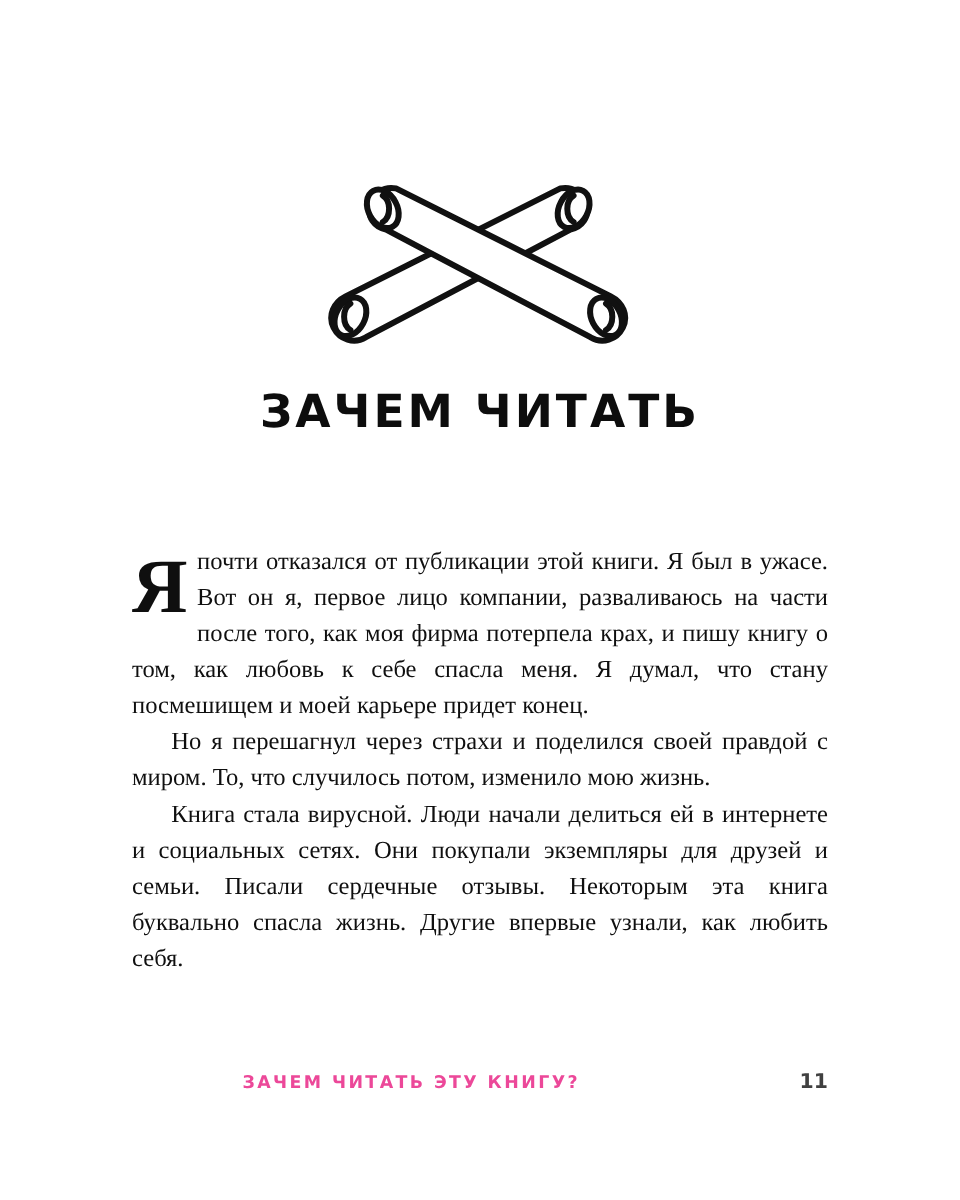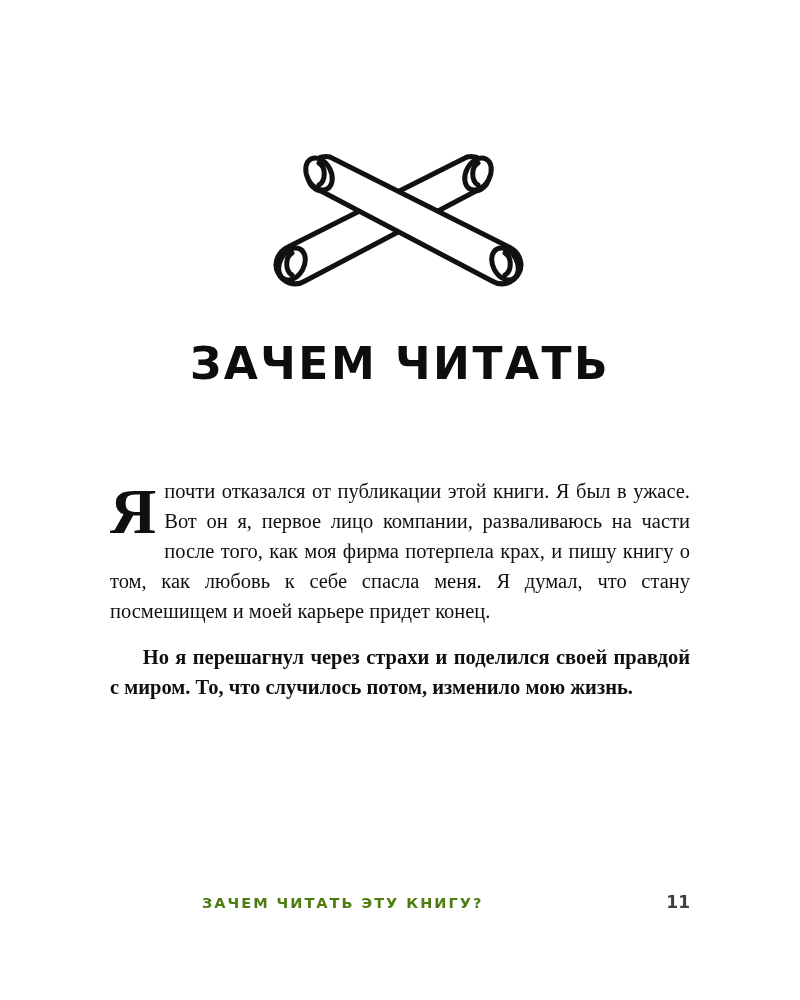--- a/index.html
+++ b/index.html
@@ -33,26 +33,26 @@
     display: flex;
     align-items: center;
     justify-content: center;
   }
   .illustration svg {
     display: block;
   }
 
   
   .chapter-title {
-    margin-top: 28px;
+    margin-top: 12px;
     width: 620px;
     text-align: center;
     font-family: "DejaVu Sans", sans-serif;
     font-weight: 700;
-    font-size: 44px;
+    font-size: 38px;
     line-height: 1.26;
     letter-spacing: 2.5px;
     color: #0d0d0d;
     text-transform: uppercase;
   }
   .chapter-title .line {
     display: block;
     white-space: nowrap;
   }
   .chapter-title .line-2 {
@@ -69,22 +69,21 @@
     color: #0f0f0f;
     text-align: justify;
     text-justify: inter-word;
     hyphens: manual;
   }
   .body-text p {
     margin: 0;
   }
   .body-text p + p {
     text-indent: 1.6em;
-    margin-top: 16px;
-    font-weight: bold;
+    margin-top: 1px;
   }
   .body-text .first-para {
     text-indent: 0;
   }
   .drop-cap {
     float: left;
     font-family: "Liberation Serif", serif;
     font-weight: 700;
     font-size: 64px;
     line-height: 0.84;
@@ -109,21 +108,21 @@
     align-items: baseline;
     padding-left: 92px;
     box-sizing: border-box;
   }
   .running-head {
     font-family: "DejaVu Sans", sans-serif;
     font-weight: 700;
     font-size: 14.5px;
     letter-spacing: 2px;
     text-transform: uppercase;
-    color: #4d7c0f;
+    color: #ec4899;
     white-space: nowrap;
   }
   .page-number {
     font-family: "DejaVu Sans", sans-serif;
     font-weight: 700;
     font-size: 17px;
     color: #404040;
   }
 </style>
 </head>
@@ -150,20 +149,21 @@
     </svg>
   </div>
 
   <div class="chapter-title">
     <span class="line line-1">ЗАЧЕМ ЧИТАТЬ</span>
   </div>
 
   <div class="body-text">
     <p class="first-para"><span class="drop-cap">Я</span><span>почти отказался от публикации этой книги. Я был в ужасе. Вот он я, первое лицо компании, разваливаюсь на части после того, как моя фирма потерпела крах, и пишу книгу о том, как любовь к себе спасла меня. Я думал, что стану посмешищем и моей карьере придет конец.</span></p>
     <p>Но я перешагнул через страхи и поделился своей правдой с миром. То, что случилось потом, изменило мою жизнь.</p>
+    <p>Книга стала вирусной. Люди начали делиться ей в интернете и социальных сетях. Они покупали экземпляры для друзей и семьи. Писали сердечные отзывы. Некоторым эта книга буквально спасла жизнь. Другие впервые узнали, как любить себя.</p>
   </div>
 
   <div class="footer">
     <div class="footer-inner">
       <span class="running-head">ЗАЧЕМ ЧИТАТЬ ЭТУ КНИГУ?</span>
       <span class="page-number">11</span>
     </div>
   </div>
 
 </div>

